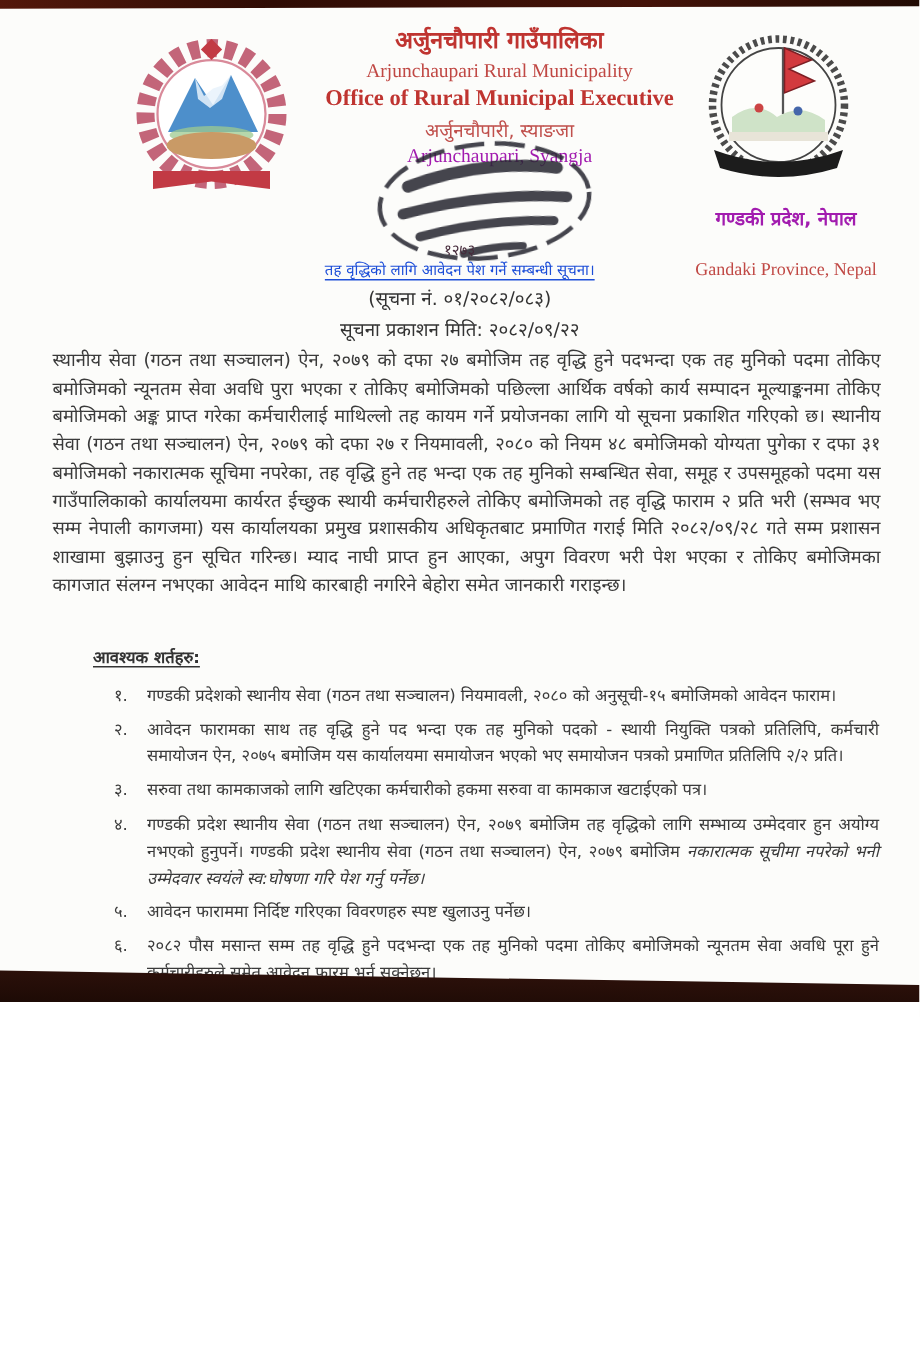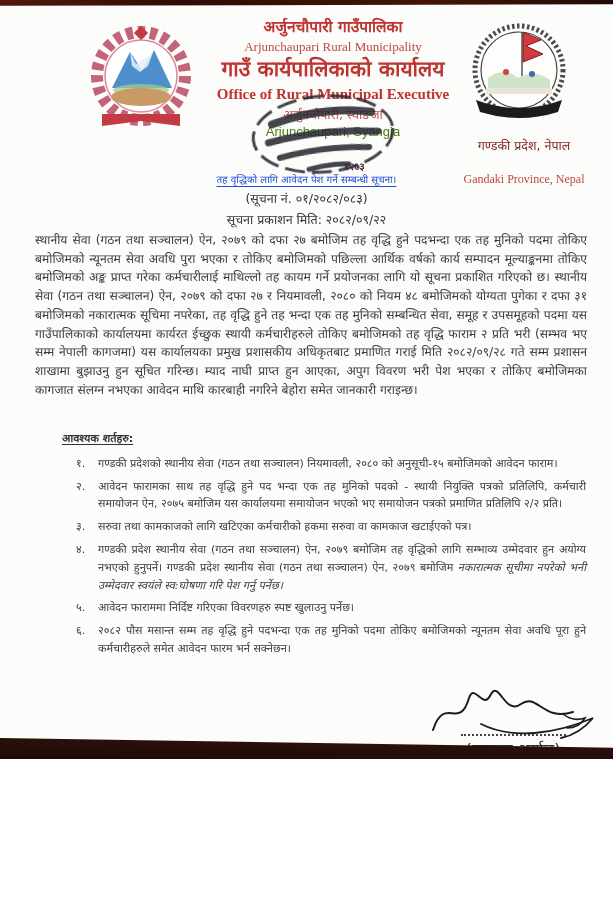--- a/index.html
+++ b/index.html
@@ -1,45 +1,45 @@
 <!DOCTYPE html>
 <html><head>
 <meta charset="utf-8">
 <style>
   html,body{margin:0;padding:0;background:#ffffff;}
-  .page{position:relative;width:613px;height:759px;margin:0 auto;background:#fcfcfa;overflow:hidden;
+  .page{position:relative;width:613px;height:668px;margin:0 auto;background:#fcfcfa;overflow:hidden;
         font-family:"DejaVu Sans",sans-serif;color:#3a3a3a;}
   
   .top-strip{position:absolute;top:-1px;left:-4px;right:-4px;height:6px;
     background:linear-gradient(90deg,#54180b,#2f0c04 30%,#441309 70%,#200a03);
     transform:rotate(-0.15deg);}
   .bottom-band{position:absolute;bottom:-14px;left:-12px;width:650px;height:30px;
     background:linear-gradient(180deg,#2b100a,#170803);transform:rotate(0.9deg);}
   
   .emblem-left{position:absolute;left:82px;top:26px;width:118px;height:108px;}
   .emblem-right{position:absolute;left:466px;top:20px;width:106px;height:112px;}
   
   .header-center{position:absolute;left:188px;top:15px;width:290px;text-align:center;}
   .h-np1{font-size:15.5px;font-weight:bold;color:#bf3430;margin-bottom:2px;}
   .h-en1{font-size:13px;color:#c04844;font-family:"Liberation Serif",serif;margin-bottom:1px;}
   .h-np2{font-size:21px;font-weight:bold;color:#bf3430;line-height:1.3;}
   .h-en2{font-size:15px;font-weight:bold;color:#bf3430;font-family:"Liberation Serif",serif;margin-top:3px;}
   .h-np3{font-size:12.5px;color:#c0504c;margin-top:3px;}
-  .h-en3{font-size:13px;color:#4d7c0f;font-family:Liberation Sans, sans-serif;margin-top:1px;}
+  .h-en3{font-size:13px;color:#a21caf;font-family:Liberation Serif, serif;margin-top:1px;}
   .province{position:absolute;left:440px;top:137px;width:168px;text-align:center;}
-  .prov-np{font-size:12.5px;font-weight:normal;color:#7f1d1d;}
+  .prov-np{font-size:12.5px;font-weight:bold;color:#a21caf;}
   .prov-en{font-size:12px;color:#c04844;font-family:"Liberation Serif",serif;margin-top:18px;}
   .ref-block{position:absolute;left:30px;top:131px;font-family:"Liberation Serif",serif;}
   .ref-line{margin-bottom:6px;}
   .red-label{color:#bf3430;font-weight:bold;font-size:10.5px;}
   .ref-val{color:#433a55;font-size:11px;font-family:"DejaVu Sans",sans-serif;margin-left:4px;}
   
   .stamp{position:absolute;left:246px;top:90px;width:155px;height:88px;transform:rotate(-5deg);
          opacity:.85;filter:blur(.5px);}
-  .stamp-num{position:absolute;left:296px;top:159px;font-size:10px;font-weight:bold;color:#472c3c;margin-left:48px;}
+  .stamp-num{position:absolute;left:296px;top:159px;font-size:10px;font-weight:normal;color:#472c3c;}
   
   .title-block{position:absolute;left:0;top:172px;width:613px;text-align:center;}
   .doc-title{font-size:10px;font-weight:normal;color:#1d4ed8;text-decoration:underline;text-underline-offset:3px;}
   .doc-sub{font-size:12.5px;color:#333;margin-top:4px;}
   
   .body-para{position:absolute;left:35px;top:231px;width:552px;font-size:12.2px;line-height:18.7px;
              text-align:justify;color:#3a3a3a;}
   
   .conditions{position:absolute;left:62px;top:430px;width:524px;font-size:11px;line-height:17.8px;color:#3a3a3a;}
   .cond-head{font-weight:bold;text-decoration:underline;text-underline-offset:2px;margin-bottom:7px;color:#333;}
@@ -82,21 +82,20 @@
       <ellipse cx="59" cy="64" rx="28" ry="6" fill="#9ec98f" opacity="0.75"></ellipse>
       <ellipse cx="59" cy="71" rx="30" ry="9" fill="#c99a66"></ellipse>
       <path d="M20,88 L98,88 L98,100 L59,95 L20,100 Z" fill="#c23a44"></path>
       <rect x="54" y="2" width="10" height="10" fill="#c23a44" transform="rotate(45 59 7)"></rect>
     </svg>
   </div>
 
   <div class="header-center">
     <div class="h-np1">अर्जुनचौपारी गाउँपालिका</div>
     <div class="h-en1">Arjunchaupari Rural Municipality</div>
-    <div class="h-np2">गाउँ कार्यपालिकाको कार्यालय</div>
     <div class="h-en2">Office of Rural Municipal Executive</div>
     <div class="h-np3">अर्जुनचौपारी, स्याङजा</div>
     <div class="h-en3">Arjunchaupari, Syangja</div>
   </div>
 
   <div class="stamp">
     <svg width="155" height="88" viewBox="0 0 155 88">
       <ellipse cx="77" cy="44" rx="70" ry="38" fill="none" stroke="#262630" stroke-width="3" stroke-dasharray="20 7"></ellipse>
       <path d="M27,30 q50,-14 100,-4" stroke="#262630" stroke-width="8" fill="none" stroke-linecap="round"></path>
       <path d="M22,48 q55,-10 110,-2" stroke="#262630" stroke-width="7" fill="none" stroke-linecap="round"></path>

